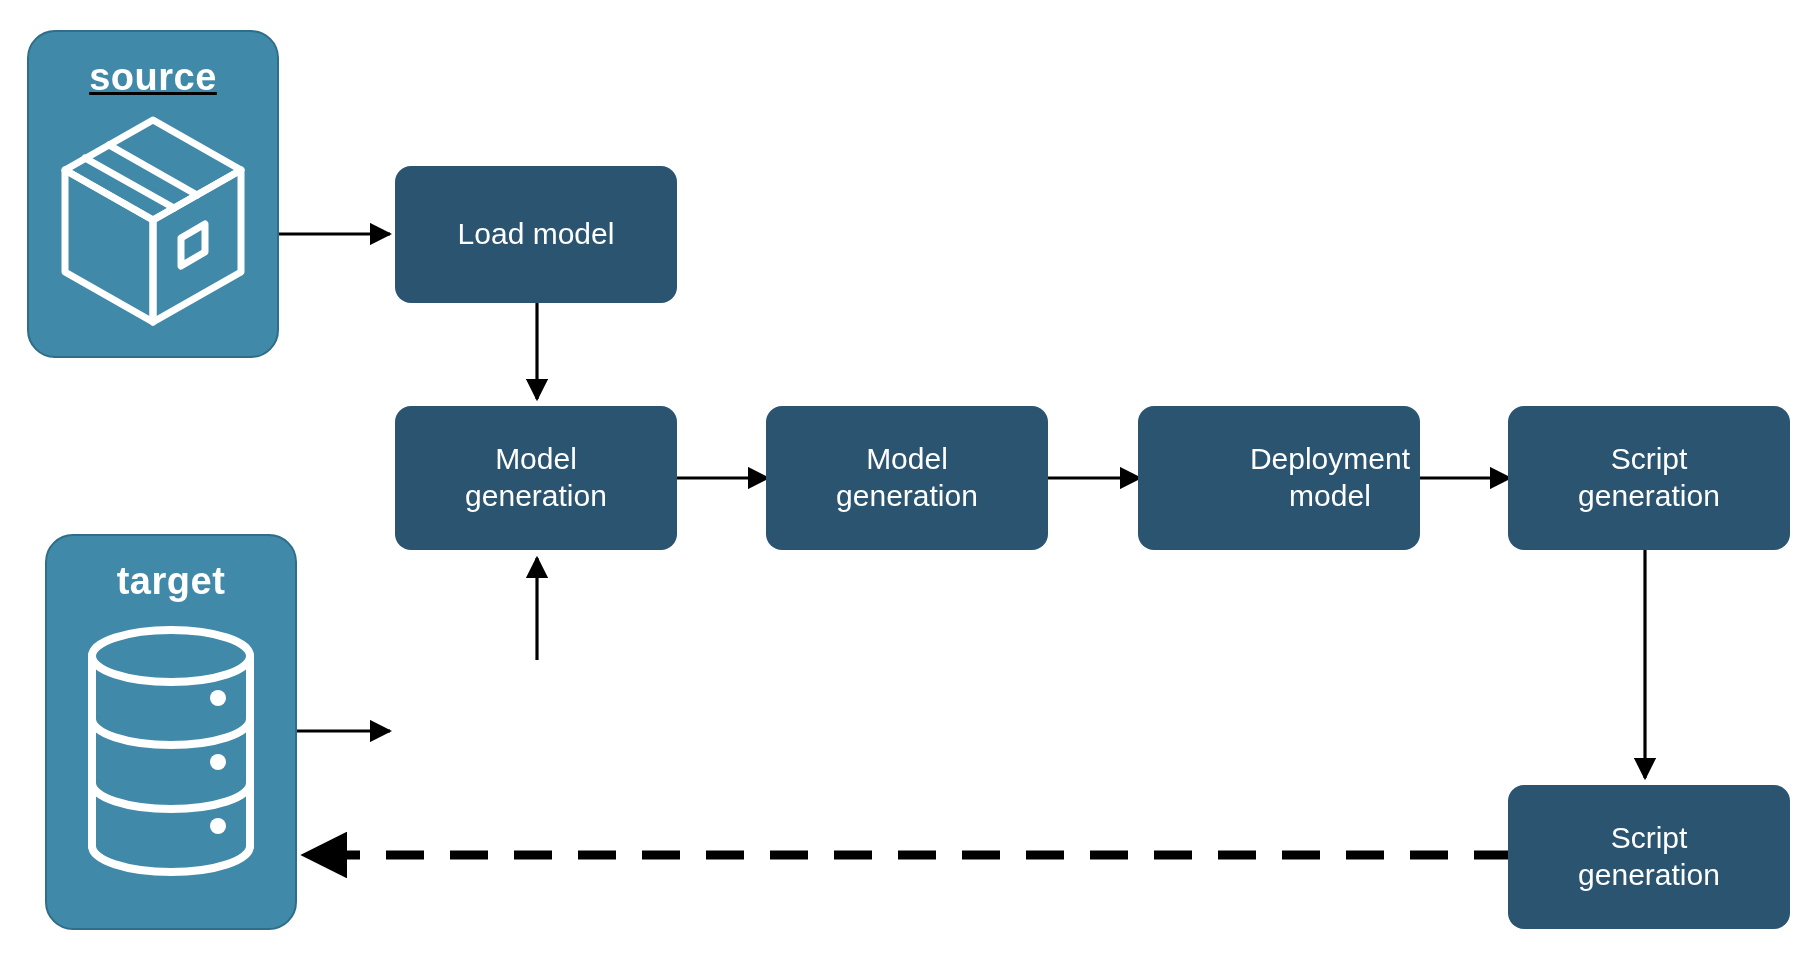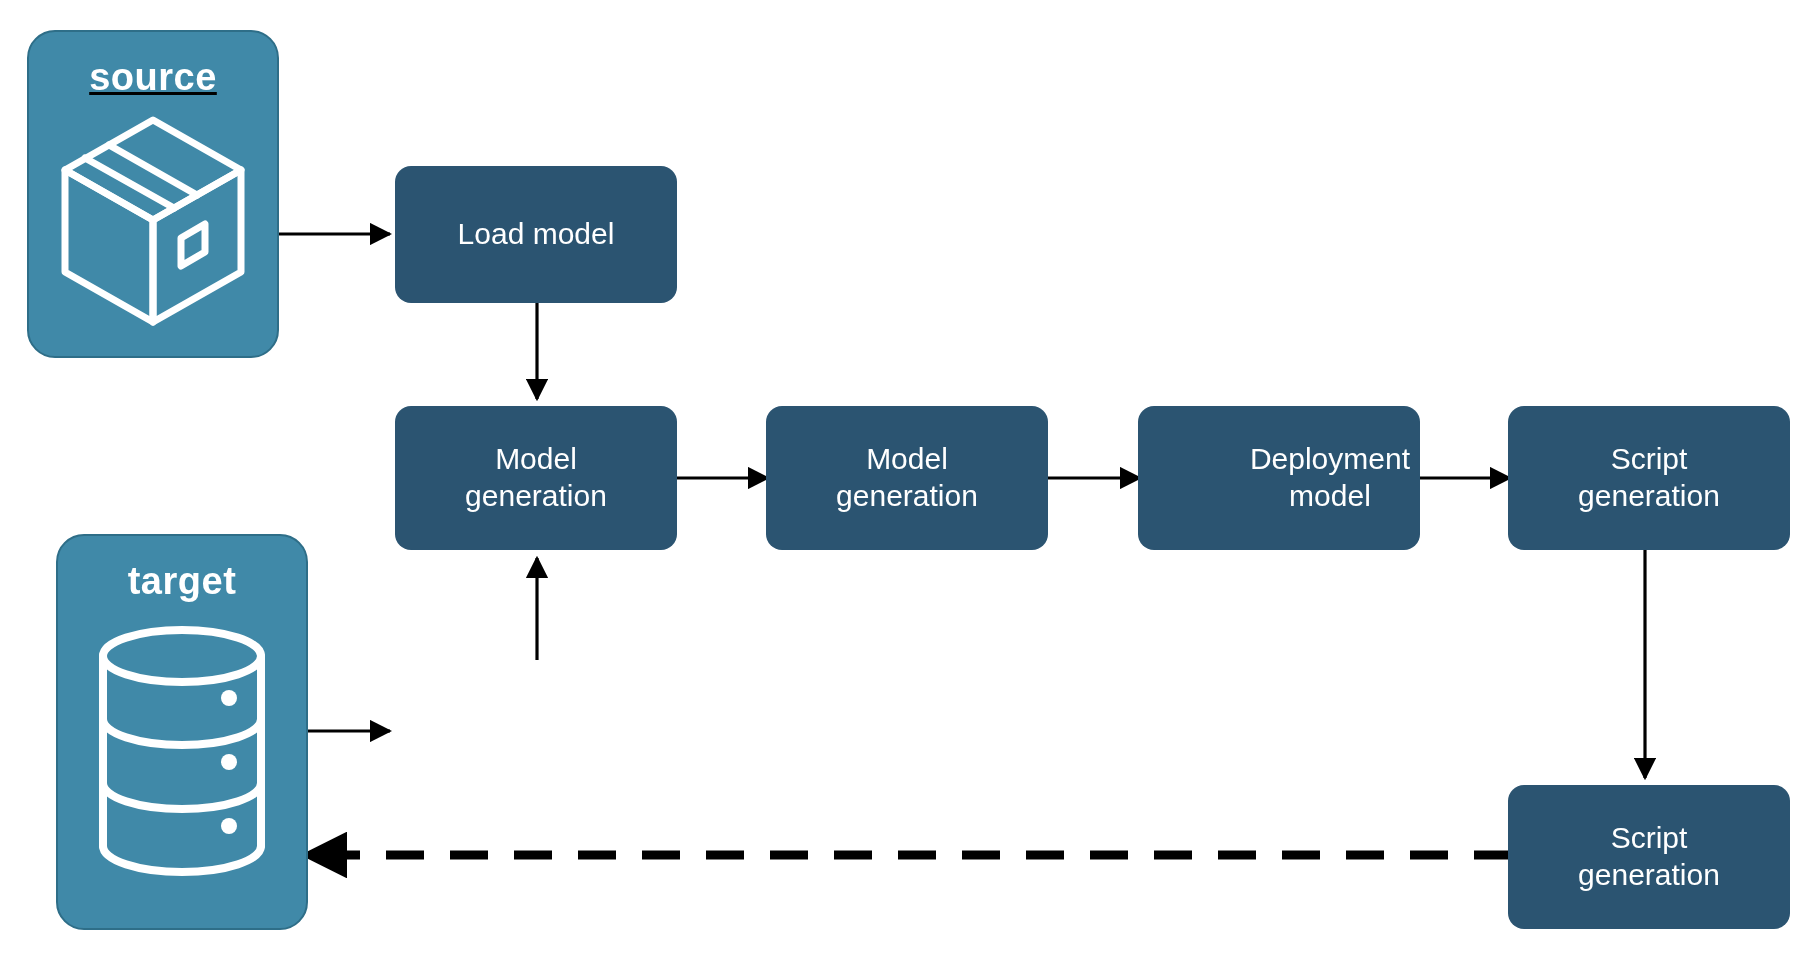--- a/index.html
+++ b/index.html
@@ -112,21 +112,21 @@
         <path d="M56 35 L144 85" stroke="#ffffff" stroke-width="7" stroke-linecap="round"></path>
         <path d="M144 85 L144 85" stroke="#ffffff" stroke-width="7"></path>
         <path d="M56 35 L56 35" stroke="#ffffff" stroke-width="7"></path>
         <path d="M32 48 L121 98" stroke="#ffffff" stroke-width="7" stroke-linecap="round"></path>
 
         <path d="M128 128 L152 114 L152 142 L128 156 Z" stroke="#ffffff" stroke-width="7" stroke-linejoin="round" fill="none"></path>
       </svg>
     </span>
   </div>
 
-  <div class="endpoint" style="left:56px; top:534px; width:252px; height:396px; padding-top:26px;">
+  <div class="endpoint" style="left:45px; top:534px; width:252px; height:396px; padding-top:26px;">
     <div class="endpoint-label">target</div>
     <span class="endpoint-icon" style="margin-top:22px;">
       <svg width="178" height="258" viewBox="0 0 178 258" fill="none">
 
         <path d="M10 34 L10 224" stroke="#ffffff" stroke-width="8" stroke-linecap="round"></path>
         <path d="M168 34 L168 224" stroke="#ffffff" stroke-width="8" stroke-linecap="round"></path>
 
         <ellipse cx="89" cy="34" rx="79" ry="26" stroke="#ffffff" stroke-width="8" fill="none"></ellipse>
 
         <path d="M10 224 A79 26 0 0 0 168 224" stroke="#ffffff" stroke-width="8" fill="none"></path>

